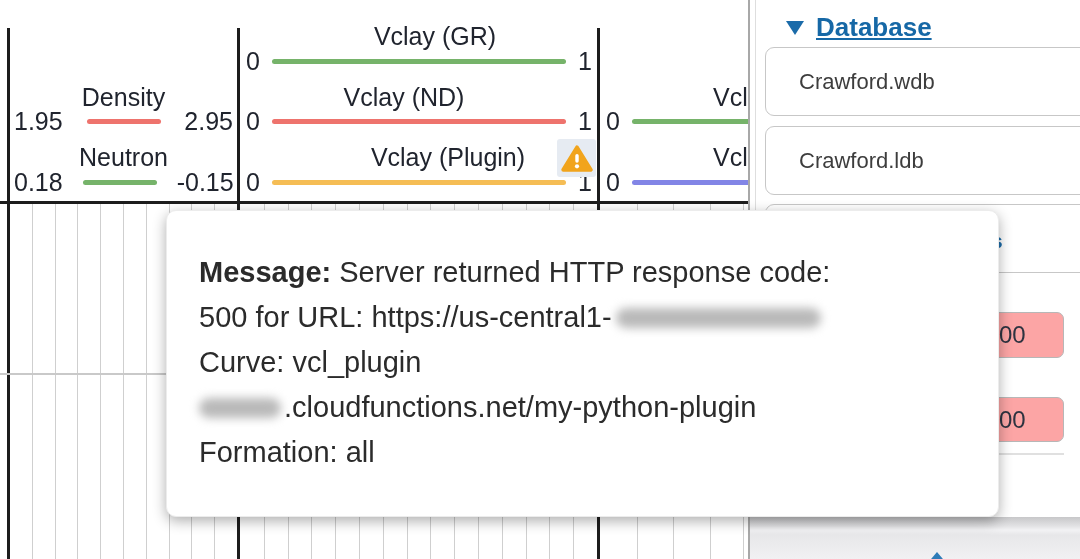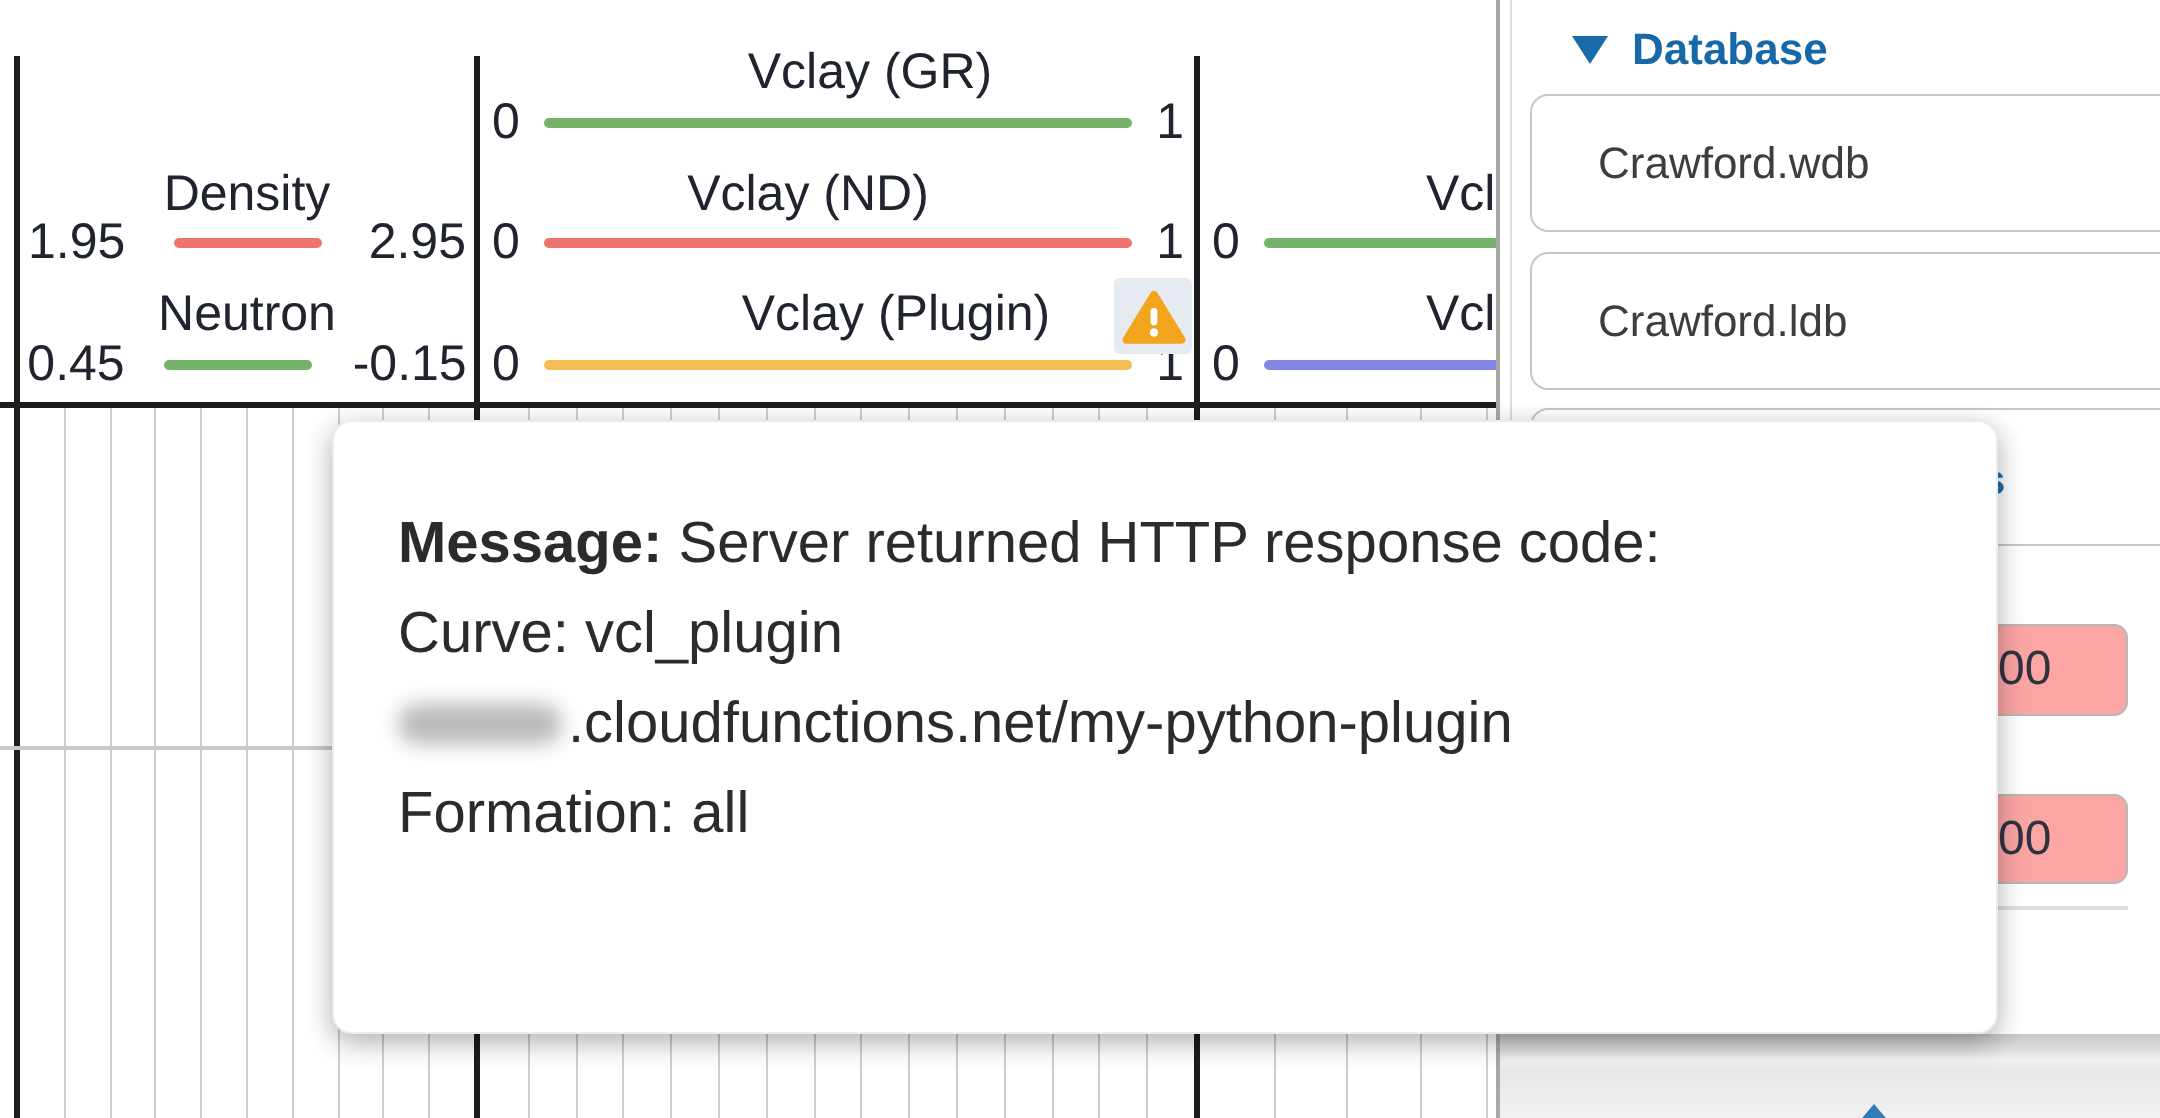--- a/index.html
+++ b/index.html
@@ -11,30 +11,30 @@
   #track-area{position:absolute;left:0;top:0;width:748px;height:559px;overflow:hidden;background:#fff;}
   .vborder{position:absolute;top:28px;bottom:0;width:2.5px;background:#1d1d1d;}
   .header-bottom{position:absolute;left:0;top:201px;width:748px;height:3px;background:#1d1d1d;}
   .gridline-v{position:absolute;top:204px;bottom:0;width:1px;background:#cfcfcf;}
   .gridline-h{position:absolute;left:0;width:748px;height:2px;background:#c9c9c9;}
   .curve-label{position:absolute;height:28px;font-size:25px;line-height:28px;text-align:center;color:#20242e;white-space:nowrap;}
   .scale-row{position:absolute;height:30px;display:flex;align-items:center;padding:0 5px;box-sizing:border-box;}
   .scale-min,.scale-max{font-size:25px;color:#20242e;white-space:nowrap;}
   .curve-line{flex:1;height:5px;border-radius:3px;margin:0 12px;}
   .curve-line.short{flex:0 0 74px;margin:0 auto;}
-  .scale-row.spread{justify-content:center;gap:20px;}
+  .scale-row.spread{justify-content:flex-start;gap:20px;}
   
   #warn-chip{position:absolute;left:557px;top:139px;width:39px;height:38px;background:#e6ebf2;border-radius:3px;display:flex;align-items:center;justify-content:center;}
   
   #side-panel{position:absolute;left:750px;top:0;width:330px;height:559px;background:#ffffff;}
   .panel-divider1{position:absolute;left:748px;top:0;width:2px;height:559px;background:#a8a8a8;}
   .panel-divider2{position:absolute;left:755px;top:0;width:1px;height:559px;background:#dedede;}
   #db-header{position:absolute;left:786px;top:12px;display:flex;align-items:center;cursor:pointer;}
   .tri-down{width:0;height:0;border-left:9px solid transparent;border-right:9px solid transparent;border-top:14px solid #1b6ba9;}
-  #db-header .hdr-text{margin-left:12px;font-size:22px;font-weight:bold;color:#1668a6;}
+  #db-header .hdr-text{margin-left:12px;font-size:26px;font-weight:bold;color:#1668a6;text-decoration:underline;}
   .db-card{position:absolute;left:765px;width:332px;height:69px;background:#fff;border:1.5px solid #c7c7c7;border-radius:9px;box-sizing:border-box;display:flex;align-items:center;padding-left:33px;font-size:22px;color:#3d3d3d;}
   #partial-item-s{position:absolute;left:991px;top:229px;font-size:21px;font-weight:bold;color:#1b6ba9;}
   .partial-box{position:absolute;left:940px;width:124px;background:#fca5a5;border:1.5px solid #b7b7b7;border-radius:7px;box-sizing:border-box;display:flex;align-items:center;}
   .partial-box span{margin-left:58px;font-size:24px;color:#2e3340;}
   .partial-line{position:absolute;height:1.5px;background:#bdbdbd;}
   .partial-line.light{background:#e0e0e0;}
   
   #panel-footer{position:absolute;left:750px;top:517px;width:330px;height:42px;
     background:linear-gradient(180deg,#c7c7c9 0px,#e2e2e4 9px,#f2f2f4 13px,#e7e7e9 18px,#f1f1f3 42px);}
   #scroll-more-triangle{position:absolute;left:926px;top:552px;width:0;height:0;
@@ -88,21 +88,21 @@
   <div class="gridline-h" style="top:373px"></div>
   <div id="curve-headers">
       <div class="curve-label" style="left: 9px; width: 229px; top: 83px;">Density</div>
       <div class="scale-row spread" style="left: 9px; width: 229px; top: 106px;">
         <span class="scale-min">1.95</span>
         <div class="curve-line short" style="background: rgb(238, 115, 109);"></div>
         <span class="scale-max">2.95</span>
       </div>
       <div class="curve-label" style="left: 9px; width: 229px; top: 143px;">Neutron</div>
       <div class="scale-row spread" style="left: 9px; width: 229px; top: 167px;">
-        <span class="scale-min">0.45</span>
+        <span class="scale-min">0.18</span>
         <div class="curve-line short" style="background: rgb(118, 179, 106);"></div>
         <span class="scale-max">-0.15</span>
       </div>
       <div class="curve-label" style="left: 241px; width: 388px; top: 22px;">Vclay (GR)</div>
       <div class="scale-row" style="left: 241px; width: 356px; top: 46px;">
         <span class="scale-min">0</span>
         <div class="curve-line" style="background: rgb(118, 179, 106);"></div>
         <span class="scale-max">1</span>
       </div>
       <div class="curve-label" style="left: 226px; width: 356px; top: 83px;">Vclay (ND)</div>
@@ -163,16 +163,17 @@
 <div class="partial-box" style="top:397px;height:45px">
   <span>00</span>
 </div>
 <div class="partial-line light" style="left:940px;top:453px;width:124px"></div>
 
 <div id="panel-footer"></div>
 <div id="scroll-more-triangle"></div>
 
 <div id="error-tooltip">
   <div class="tt-line"><span class="b">Message:</span> <span>Server returned HTTP response code:</span></div>
+  <div class="tt-line"><span>500 for URL: https://us-central1-</span><span class="redact r1"></span></div>
   <div class="tt-line">Curve: vcl_plugin</div>
   <div class="tt-line"><span class="redact r2"></span><span>.cloudfunctions.net/my-python-plugin</span></div>
   <div class="tt-line">Formation: all</div>
 </div>
 
 </body></html>

